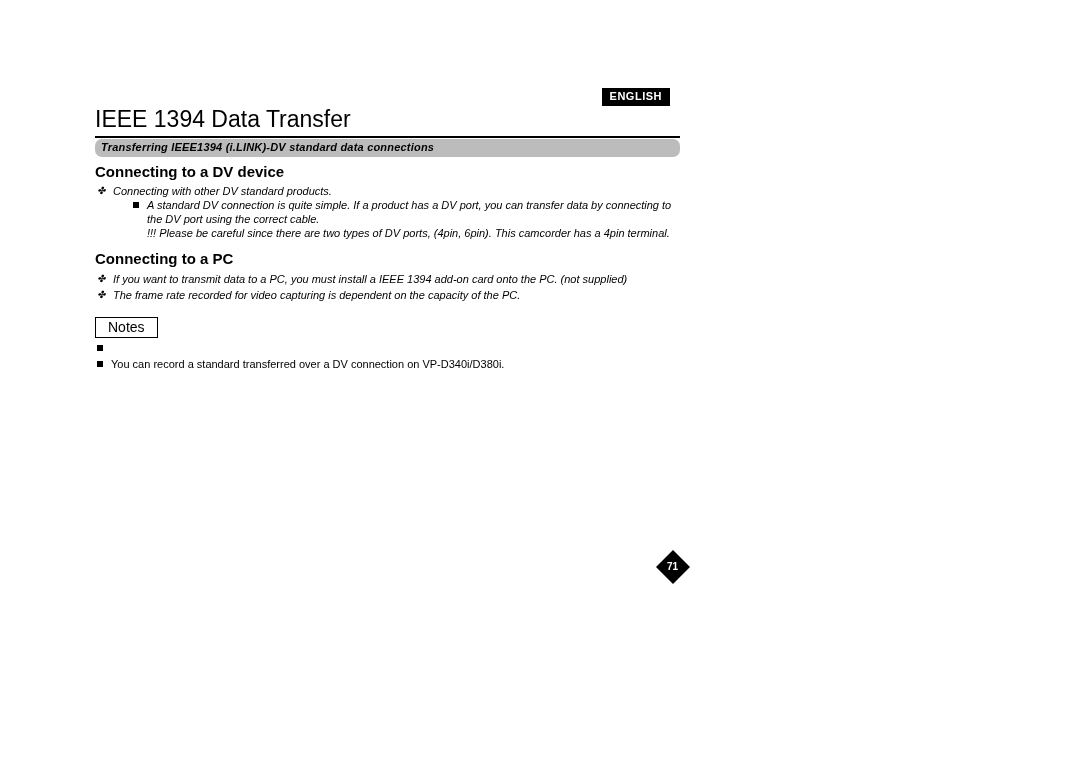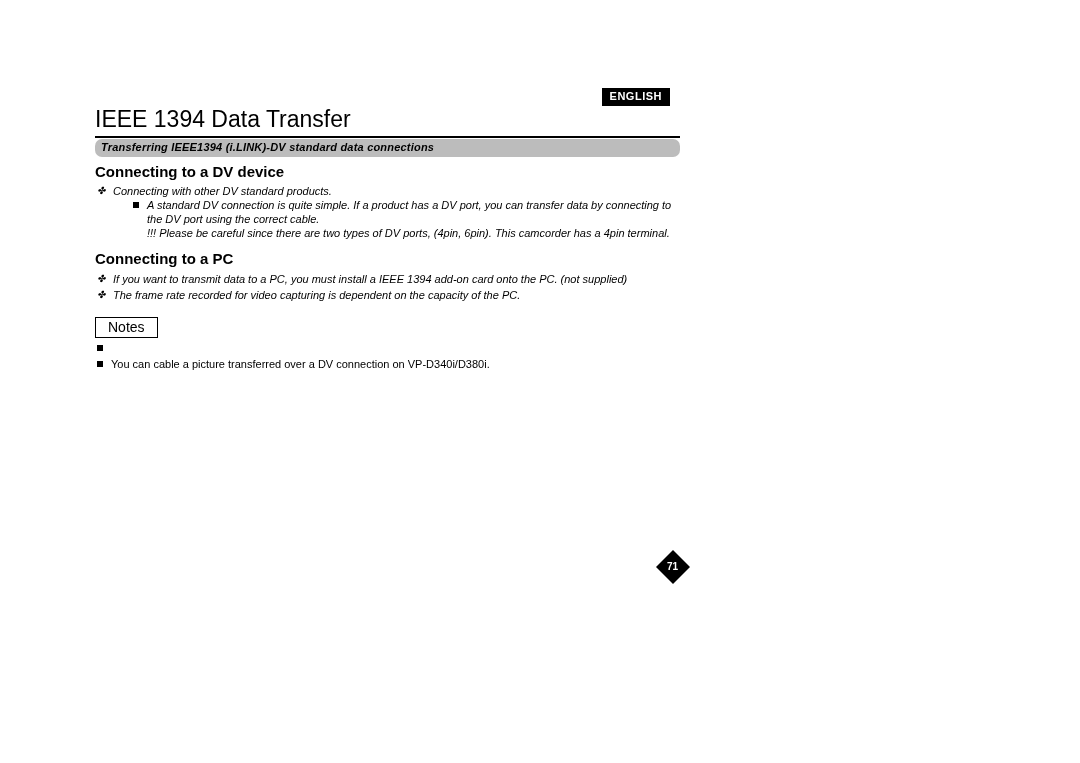--- a/index.html
+++ b/index.html
@@ -165,21 +165,21 @@
         <span>The frame rate recorded for video capturing is dependent on the capacity of the PC.</span>
       </li>
     </ul>
 
     <div class="notes-label">Notes</div>
     <ul class="square top">
       <li>
         <br>
       </li>
       <li>
-        <span>You can cable a picture transferred over a DV connection on VP-D340i/D380i.</span>
+        <span>You can record a standard transferred over a DV connection on VP-D340i/D380i.</span>
       </li>
     </ul>
   </div>
 
   <div class="page-num-wrap">
     <div class="diamond">
       <span>71</span>
     </div>
   </div>
 

